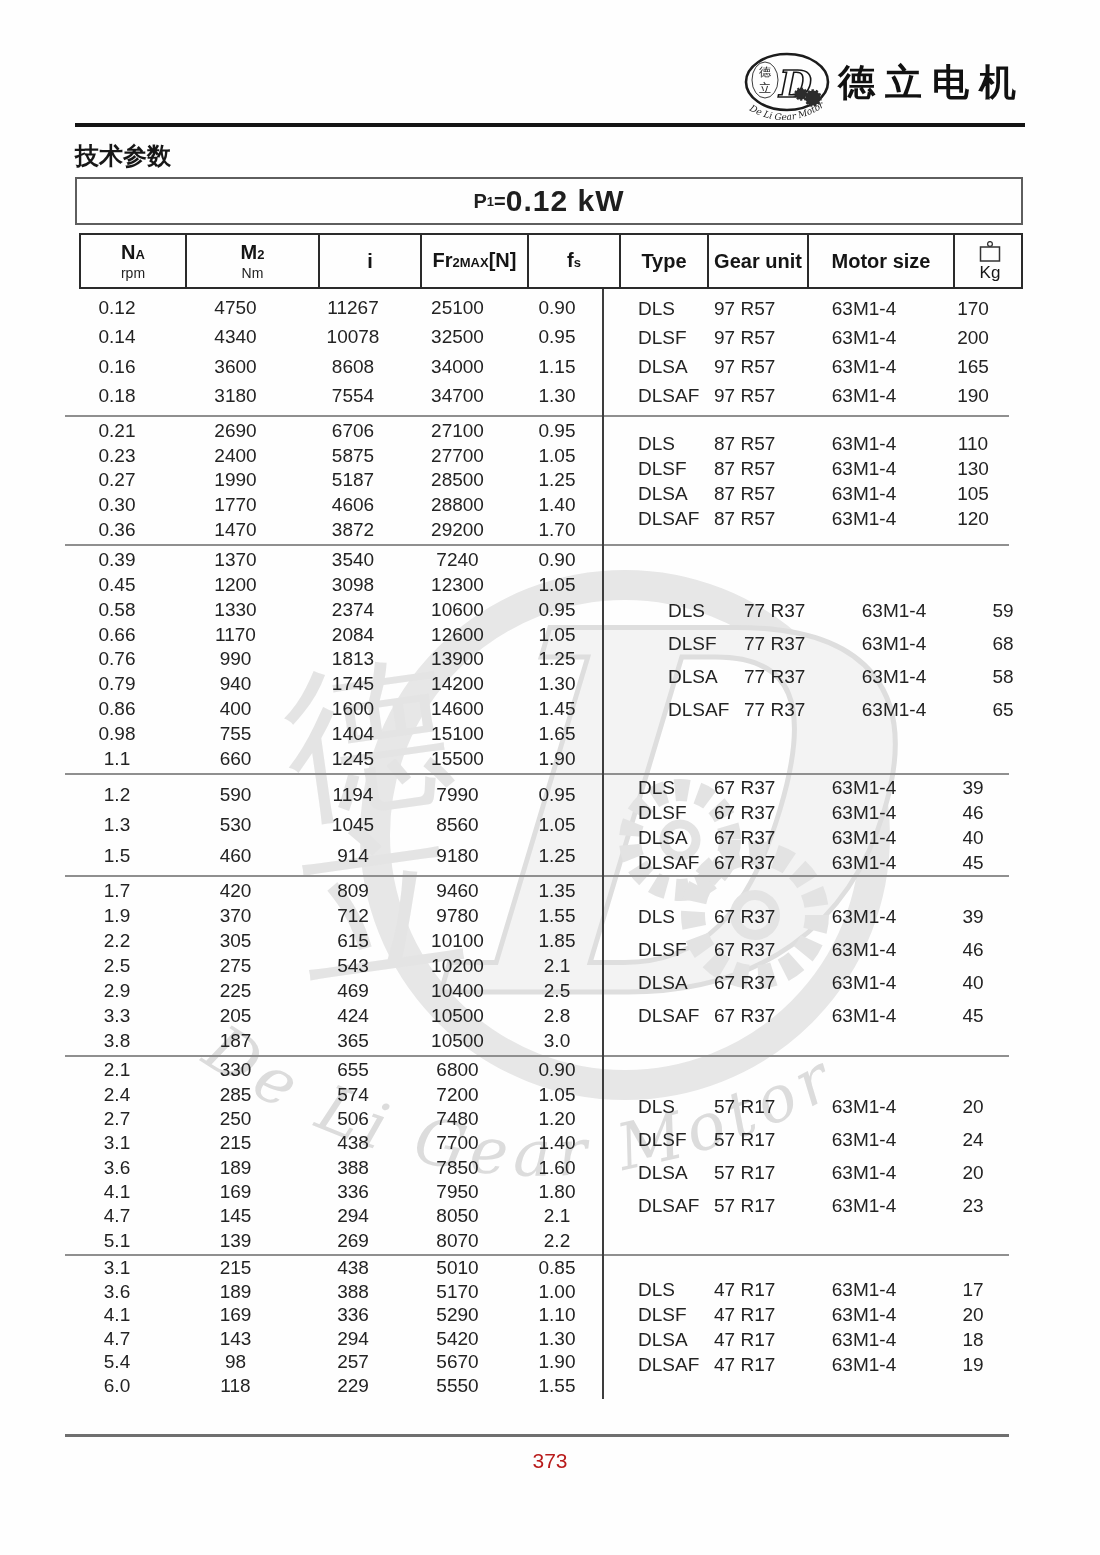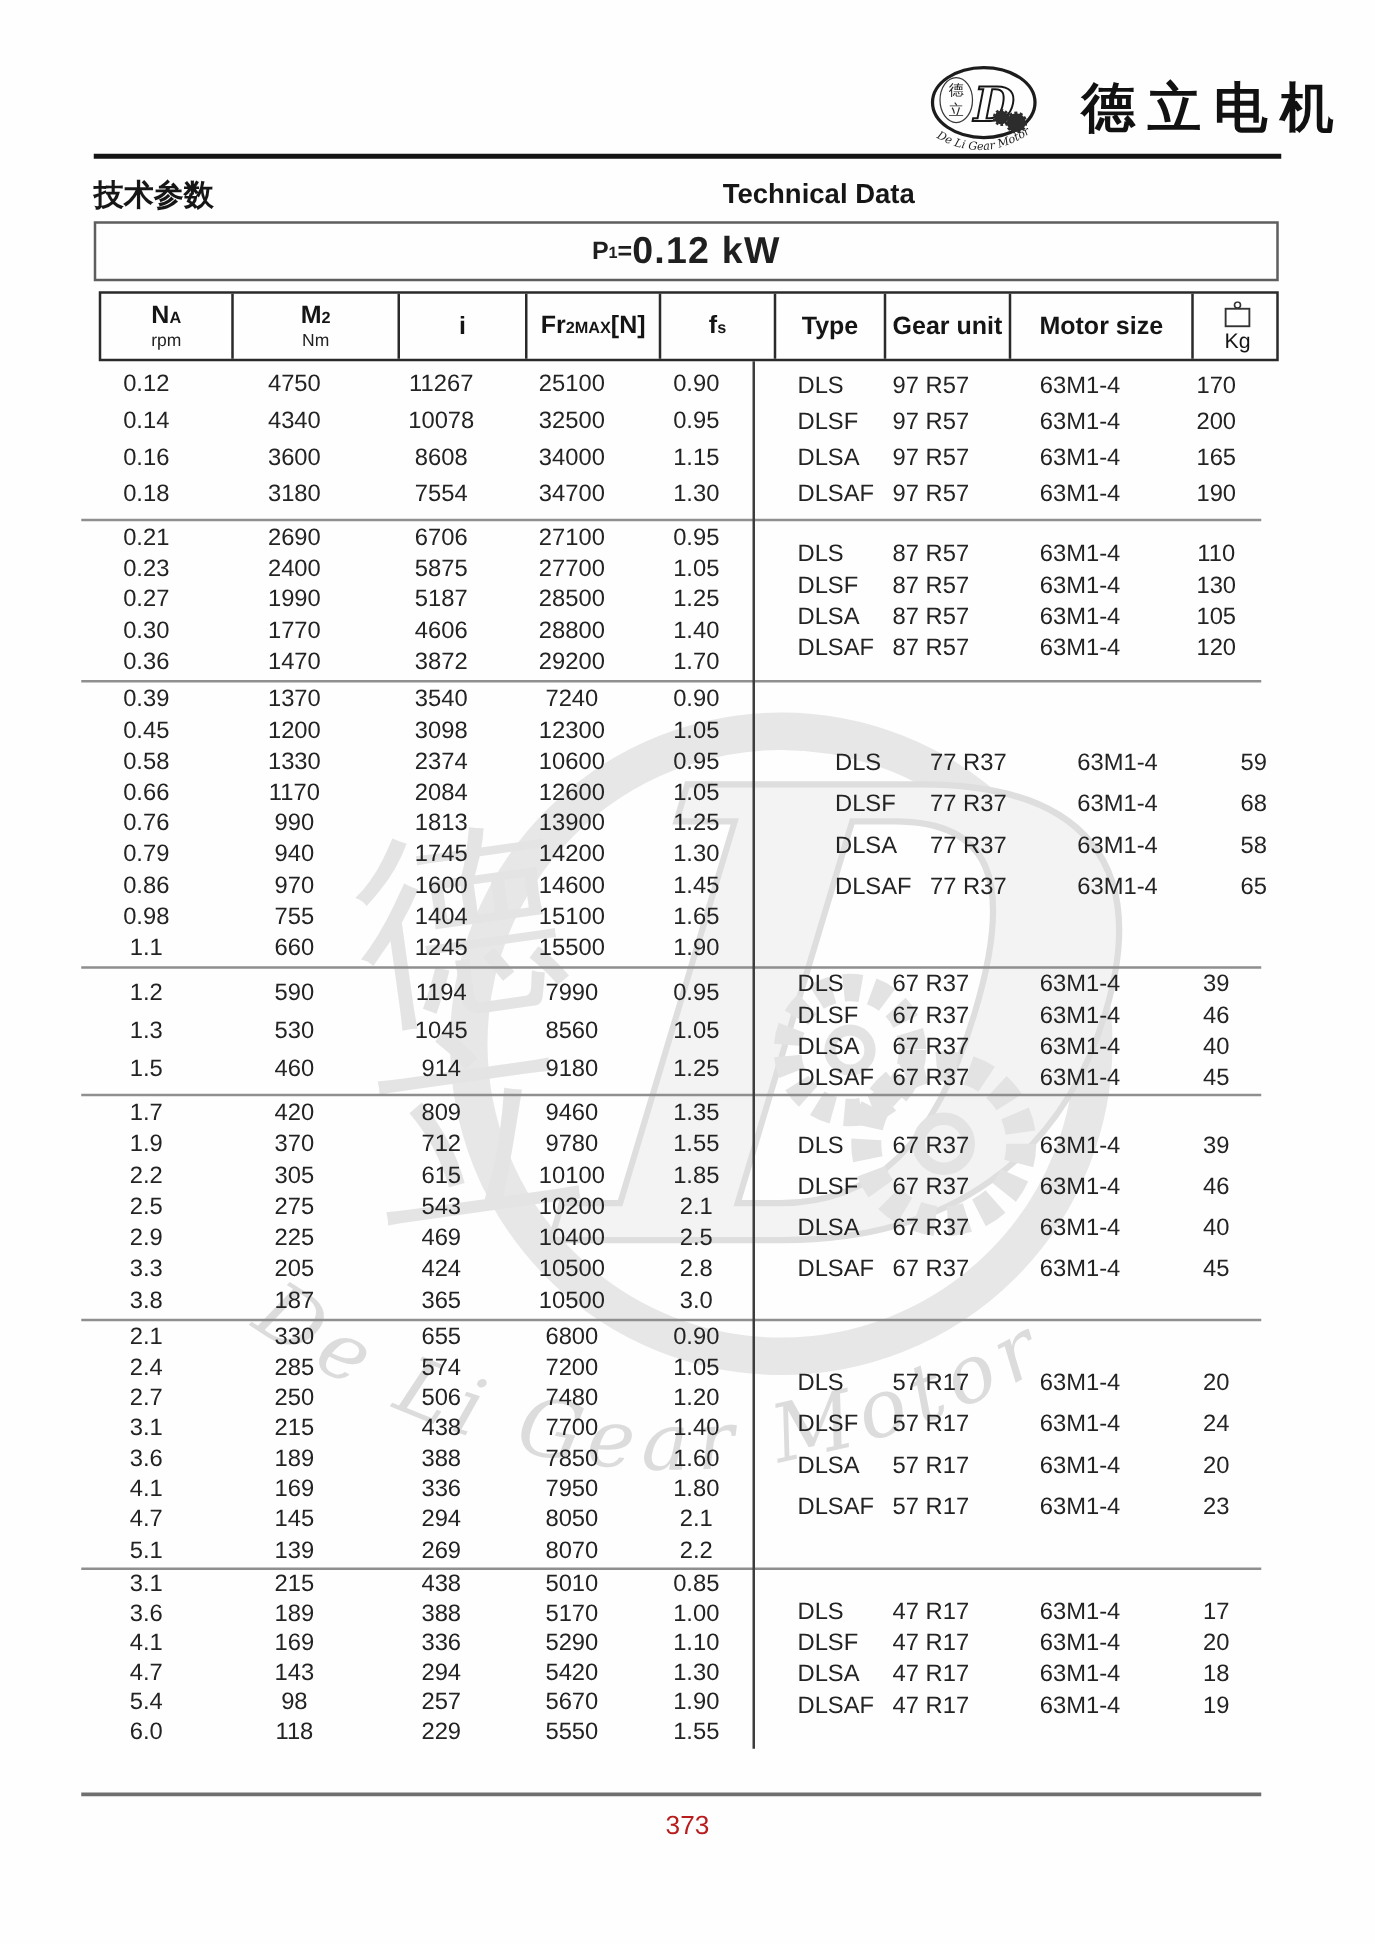--- a/index.html
+++ b/index.html
@@ -4,22 +4,22 @@
 <style>
   html,body{margin:0;padding:0;background:#ffffff;}
   body{font-family:"Liberation Sans","DejaVu Sans",sans-serif;color:#1f1f1f;}
   .page{position:relative;width:1100px;height:1555px;background:#fefefe;overflow:hidden;}
 
   
   .watermark{position:absolute;left:160px;top:540px;width:780px;height:720px;z-index:0;pointer-events:none;}
 
   
   .brand-emblem{position:absolute;left:741px;top:50px;width:94px;height:82px;}
-  .brand-name{position:absolute;left:838px;top:58px;width:200px;font-size:43px;font-weight:bold;
-              letter-spacing:10px;color:#111;font-family:"DejaVu Serif","Liberation Serif",serif;white-space:nowrap;margin-left:27px;}
+  .brand-name{position:absolute;left:838px;top:58px;width:200px;font-size:37px;font-weight:bold;
+              letter-spacing:10px;color:#111;font-family:"DejaVu Serif","Liberation Serif",serif;white-space:nowrap;}
   .top-rule{position:absolute;left:75px;top:123px;width:950px;height:4px;background:#141414;}
   .title-cn{position:absolute;left:75px;top:140px;font-size:24px;font-weight:bold;color:#161616;}
   .title-en{position:absolute;left:470px;top:142px;width:370px;text-align:center;font-size:22px;font-weight:bold;color:#161616;}
   .power-box{position:absolute;left:75px;top:177px;width:948px;height:48px;border:2px solid #5e5e5e;box-sizing:border-box;
              display:flex;align-items:center;justify-content:center;background:transparent;}
   .power-p{font-size:20px;font-weight:bold;}
   .power-sub{font-size:13px;font-weight:bold;}
   .power-val{font-size:30px;font-weight:bold;letter-spacing:1px;}
 
   
@@ -82,21 +82,20 @@
     <path id="emblem-arc" d="M 8 60 Q 46 82 84 56" fill="none" stroke="none"></path>
     <text font-size="9" font-style="italic" fill="#222" font-family="DejaVu Serif, Liberation Serif, serif">
       <textPath href="#emblem-arc">De Li Gear Motor</textPath>
     </text>
   </svg>
 
   <div class="brand-name">德立电机</div>
   <div class="top-rule"></div>
 
   <div class="title-cn">技术参数</div>
-  <div class="title-en">Technical Data</div>
 
   <div class="power-box">
     <span class="power-p">P</span>
       <span class="power-sub">1</span>
       <span class="power-p">=</span>
       <span class="power-val">0.12 kW</span>
   </div>
 
   <div class="thead">
     <div class="hcell">
@@ -298,21 +297,21 @@
           </div>
           <div class="lrow">
             <div class="lcell">0.79</div>
             <div class="lcell">940</div>
             <div class="lcell">1745</div>
             <div class="lcell">14200</div>
             <div class="lcell">1.30</div>
           </div>
           <div class="lrow">
             <div class="lcell">0.86</div>
-            <div class="lcell">970</div>
+            <div class="lcell">400</div>
             <div class="lcell">1600</div>
             <div class="lcell">14600</div>
             <div class="lcell">1.45</div>
           </div>
           <div class="lrow">
             <div class="lcell">0.98</div>
             <div class="lcell">755</div>
             <div class="lcell">1404</div>
             <div class="lcell">15100</div>
             <div class="lcell">1.65</div>

